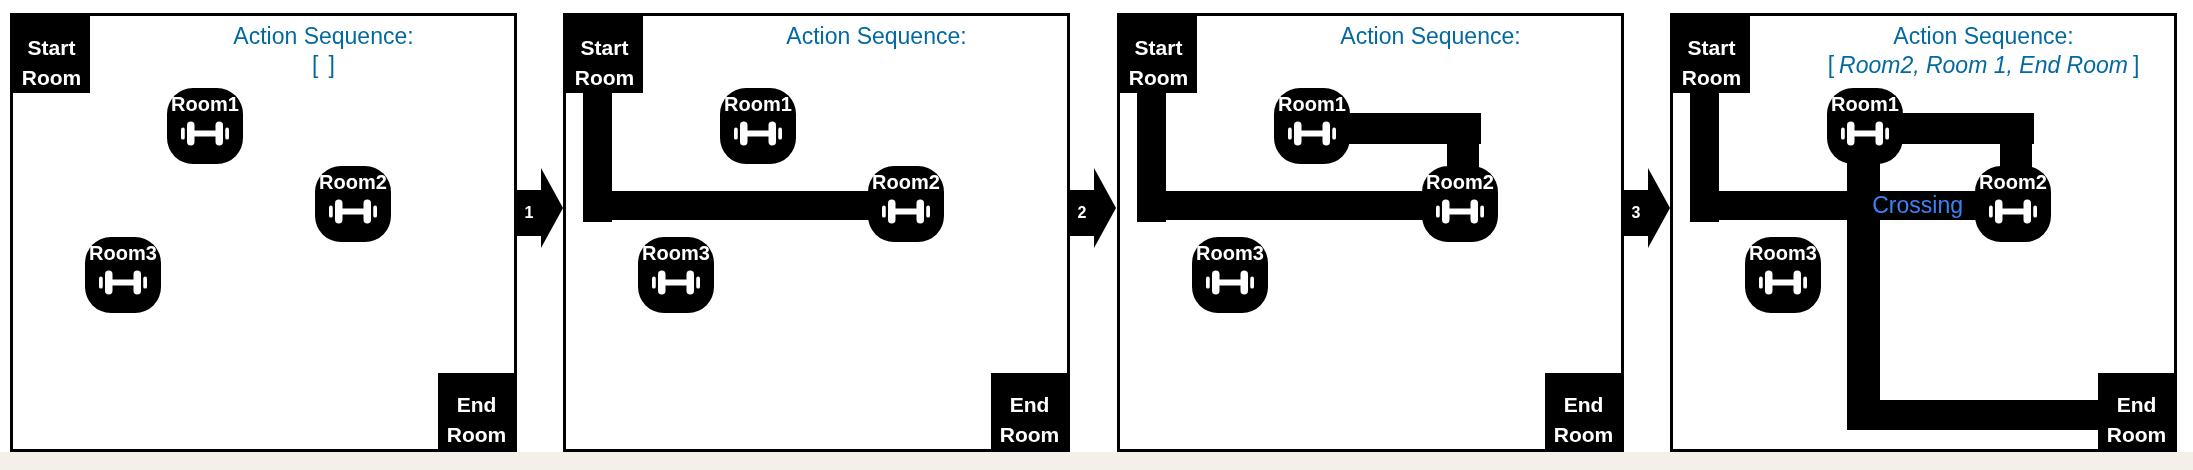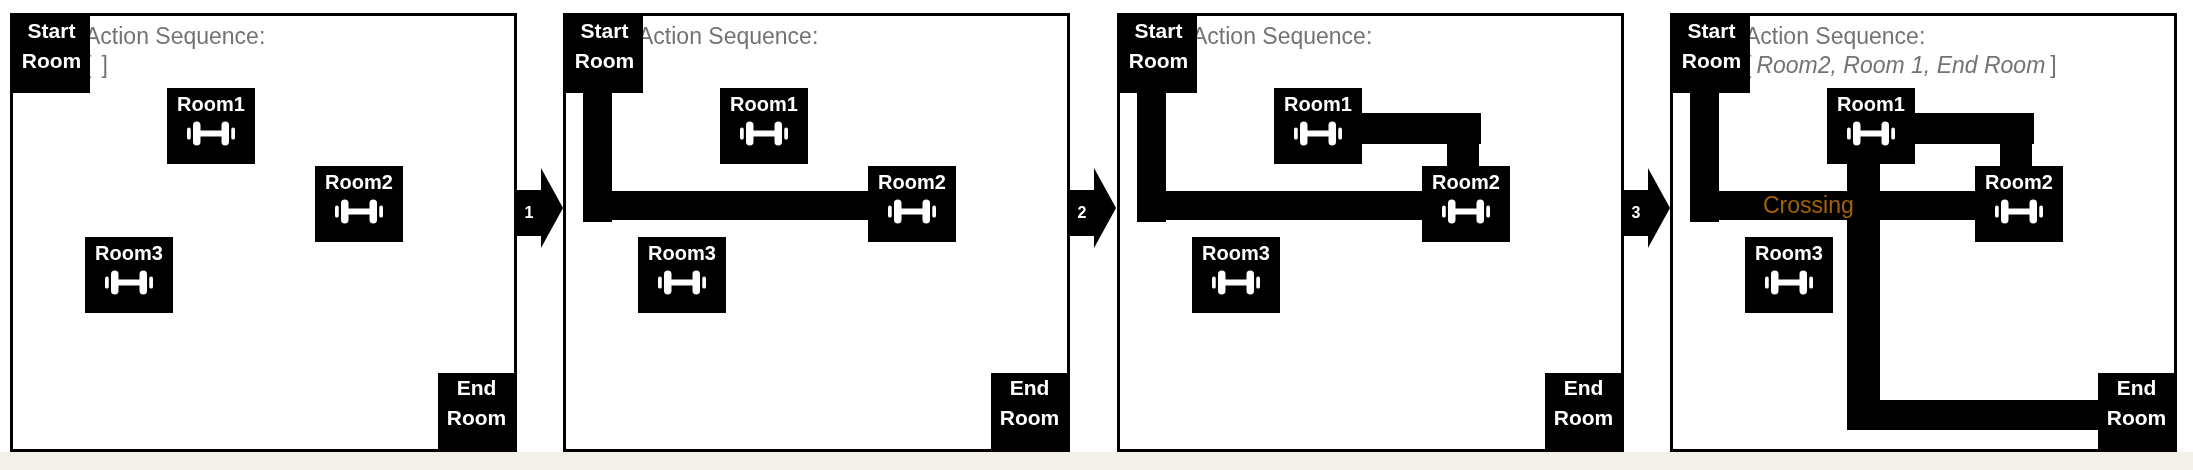--- a/index.html
+++ b/index.html
@@ -17,64 +17,64 @@
     width: 501px; height: 433px;
     border: 3px solid #000;
     background: #ffffff;
   }
   .panel-1 { left: 10px; }
   .panel-2 { left: 563px; }
   .panel-3 { left: 1117px; }
   .panel-4 { left: 1670px; }
 
   .titleblock {
-    position: absolute; left: 72px; top: 6px; width: 100%;
-    color: #737373; white-space: nowrap;
+    position: absolute; left: 60px; top: 6px; width: 100%;
+    text-align: center; color: #0369a1; white-space: nowrap;
     font-size: 23px; line-height: 29px;
   }
   .seqline { font-size: 23px; }
   .seqline .bracket { font-style: normal; }
   .seqline .it { font-style: italic; margin: 0 5px; }
 
   .box {
     position: absolute; background: #000; color: #fff;
-    display: flex; flex-direction: column; align-items: center; justify-content: flex-start;
+    display: flex; flex-direction: column; align-items: center; justify-content: flex-end;
     text-align: center;
   }
   .cornerbox {
     width: 77px; height: 77px;
     font-size: 21px; font-weight: bold; line-height: 30px;
   }
   .startbox { left: 0; top: 0; }
   .endbox { left: 425px; top: 357px; }
   .roombox {
-    width: 88px; height: 76px;
+    width: 76px; height: 76px;
     font-size: 20px; font-weight: bold;
-    justify-content: flex-start; padding-top: 3px; height: 73px;
+    justify-content: flex-start; padding-top: 3px; height: 73px; border-radius: 26px;
   }
   .roombox .lbl { line-height: 26px; }
   .roombox svg { margin-top: 3px; display: block; }
   .pos-room1 { left: 154px; top: 72px; }
   .pos-room2 { left: 302px; top: 150px; }
   .pos-room3 { left: 72px;  top: 221px; }
 
   .seg { position: absolute; background: #000; }
   
   .seg-v1 { left: 17px;  top: 60px;  width: 29px;  height: 146px; }
   .seg-h1 { left: 17px;  top: 175px; width: 332px; height: 29px; }
   
   .seg-h2 { left: 208px; top: 97px;  width: 153px; height: 31px; }
   .seg-v2 { left: 327px; top: 97px;  width: 32px;  height: 62px; }
   
   .seg-v3 { left: 174px; top: 140px; width: 33px;  height: 274px; }
   .seg-h3 { left: 174px; top: 384px; width: 285px; height: 30px; }
 
   .crossing {
     position: absolute; left: 90px; top: 175px; width: 200px; height: 29px;
-    color: #a16207; font-size: 23px; line-height: 28px; text-align: left;
+    color: #3b82f6; font-size: 23px; line-height: 28px; text-align: right;
     z-index: 5;
   }
 
   .arrow { position: absolute; top: 168px; width: 46px; height: 80px; }
   .arrow-1 { left: 517px; }
   .arrow-2 { left: 1070px; }
   .arrow-3 { left: 1624px; }
   .arrow .stem { position: absolute; left: 0; top: 22px; width: 24px; height: 46px; background: #000; }
   .arrow .head {
     position: absolute; left: 24px; top: 0; width: 0; height: 0;

